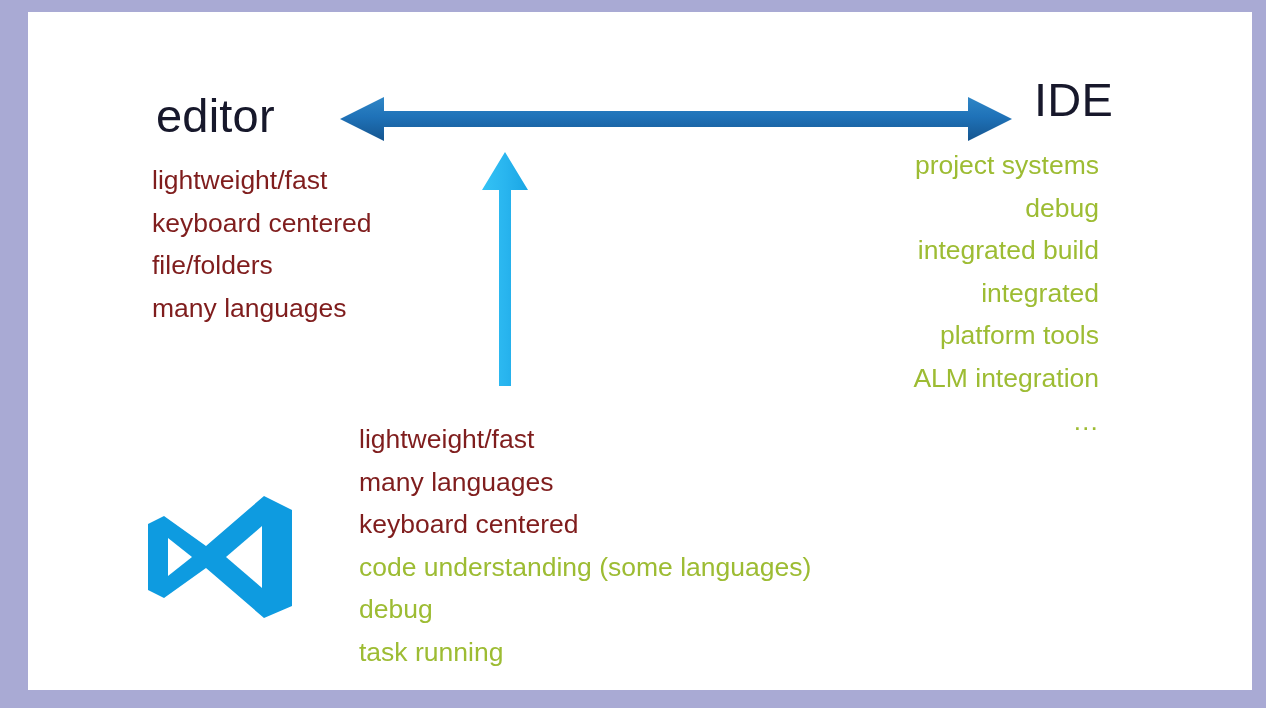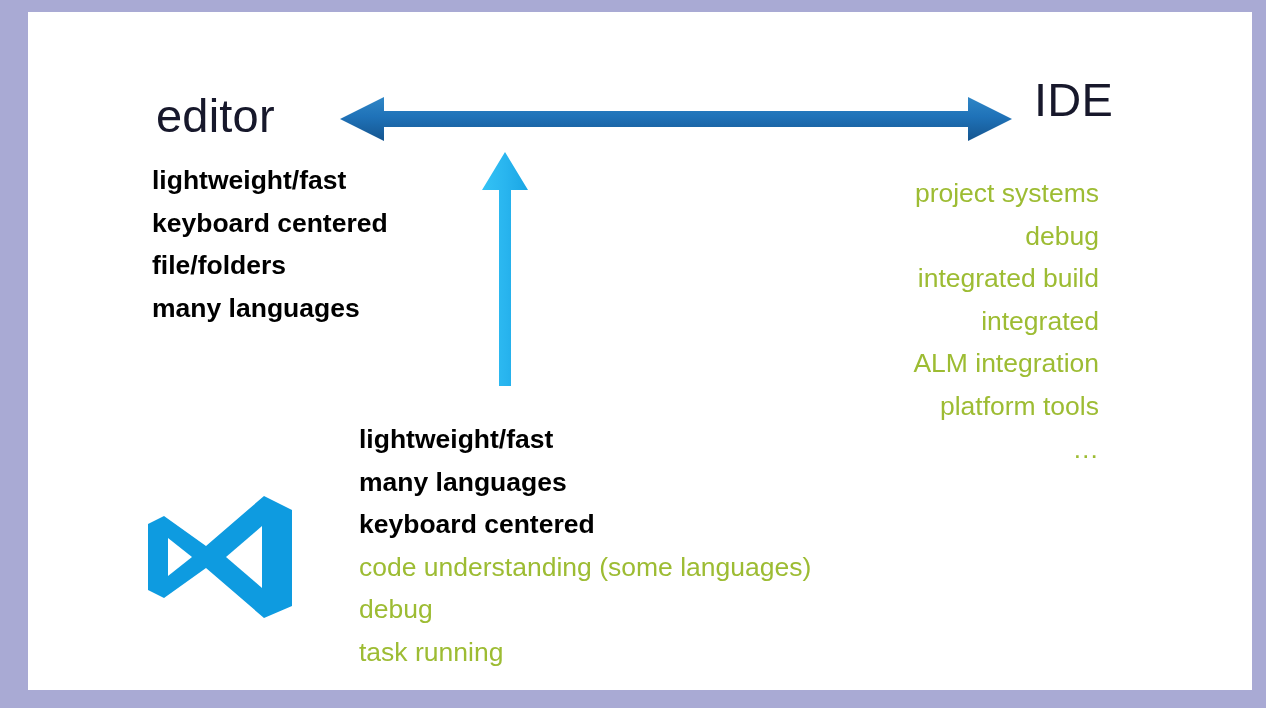--- a/index.html
+++ b/index.html
@@ -71,30 +71,30 @@
   }
   .attr-item { display: block; }
 
   #editor-list {
     left: 124px;
     top: 147px;
     text-align: left;
   }
   #ide-list {
     right: 153px;
-    top: 160px;
+    top: 132px;
     text-align: right;
   }
   #vscode-list {
     left: 331px;
     top: 406px;
     text-align: left;
   }
 
-  .c-teal  { color: #000000; font-weight: bold; }
+  .c-teal  { color: #7f1d1d; }
   .c-green { color: #9dbc33; }
 
   
   #vs-logo {
     position: absolute;
     left: 118px;
     top: 482px;
     width: 160px;
     height: 126px;
   }
@@ -136,22 +136,22 @@
         <span class="attr-item c-teal">keyboard centered</span>
         <span class="attr-item c-teal">file/folders</span>
         <span class="attr-item c-teal">many languages</span>
       </div>
 
     <div class="attr-list" id="ide-list">
         <span class="attr-item c-green">project systems</span>
         <span class="attr-item c-green">debug</span>
         <span class="attr-item c-green">integrated build</span>
         <span class="attr-item c-green">integrated</span>
+        <span class="attr-item c-green">platform tools</span>
         <span class="attr-item c-green">ALM integration</span>
-        <span class="attr-item c-green">platform tools</span>
         <span class="attr-item c-green">…</span>
       </div>
 
     <div class="attr-list" id="vscode-list">
         <span class="attr-item"><span class="c-teal">lightweight/fast</span></span>
         <span class="attr-item"><span class="c-teal">many languages</span></span>
         <span class="attr-item"><span class="c-teal">keyboard centered</span></span>
         <span class="attr-item"><span class="c-green">code understanding (some languages)</span></span>
         <span class="attr-item"><span class="c-green">debug</span></span>
         <span class="attr-item"><span class="c-green">task running</span></span>

